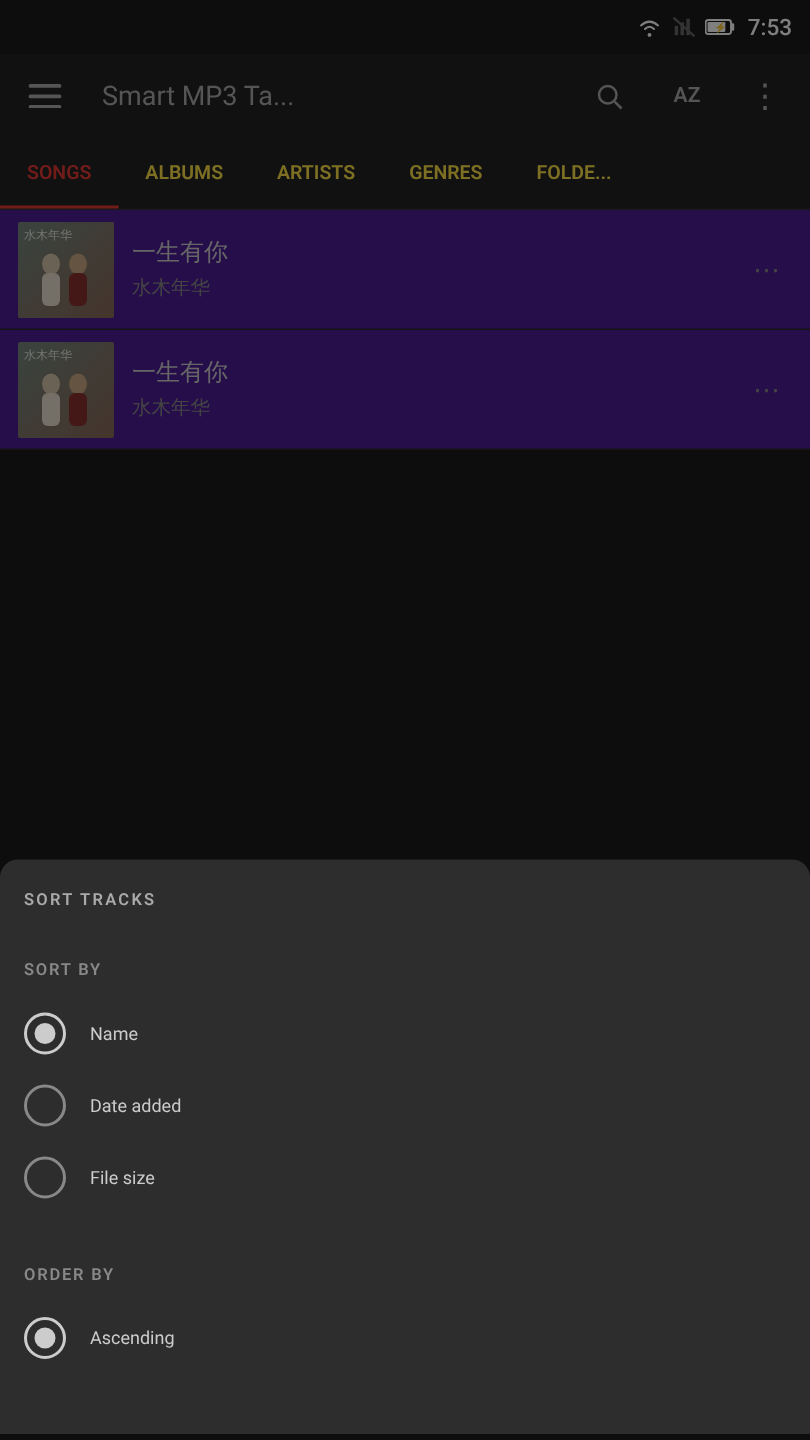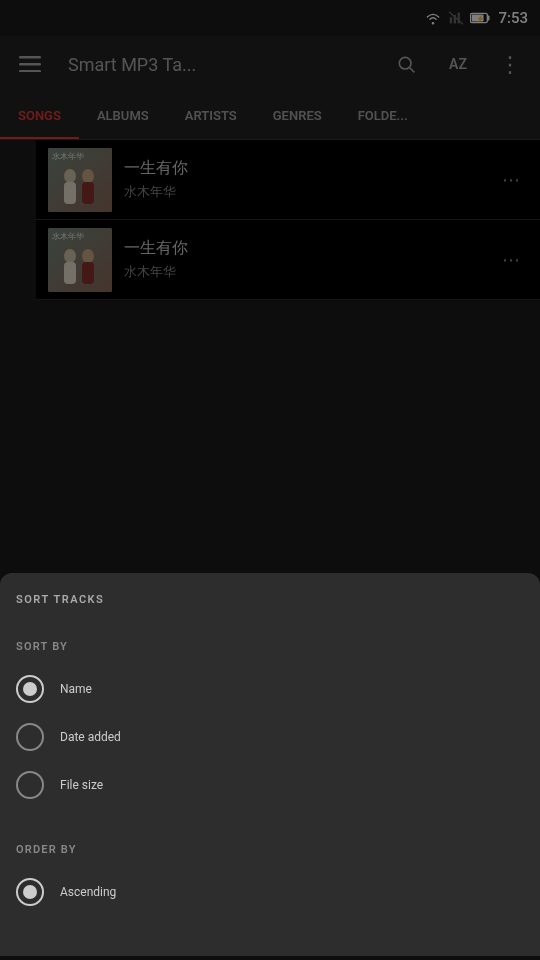--- a/index.html
+++ b/index.html
@@ -79,21 +79,21 @@
     }
 
     .tab {
       height: 100%;
       display: flex;
       align-items: center;
       justify-content: center;
       padding: 0 18px;
       font-size: 13px;
       font-weight: 600;
-      color: #a3a3a3;
+      color: #fde047;
       cursor: pointer;
       position: relative;
       white-space: nowrap;
     }
 
     .tab.active {
       color: #e53935;
     }
 
     .tab.active::after {
@@ -101,22 +101,21 @@
       position: absolute;
       bottom: 0;
       left: 0;
       right: 0;
       height: 2px;
       background: #e53935;
     }
 
     
     .song-list {
-      background: #000000;
-      margin-left: 36px;
+      background: #4c1d95;
     }
 
     .song-item {
       display: flex;
       align-items: center;
       padding: 8px 12px;
       height: 80px;
       border-bottom: 1px solid #2a2a2a;
     }
 

